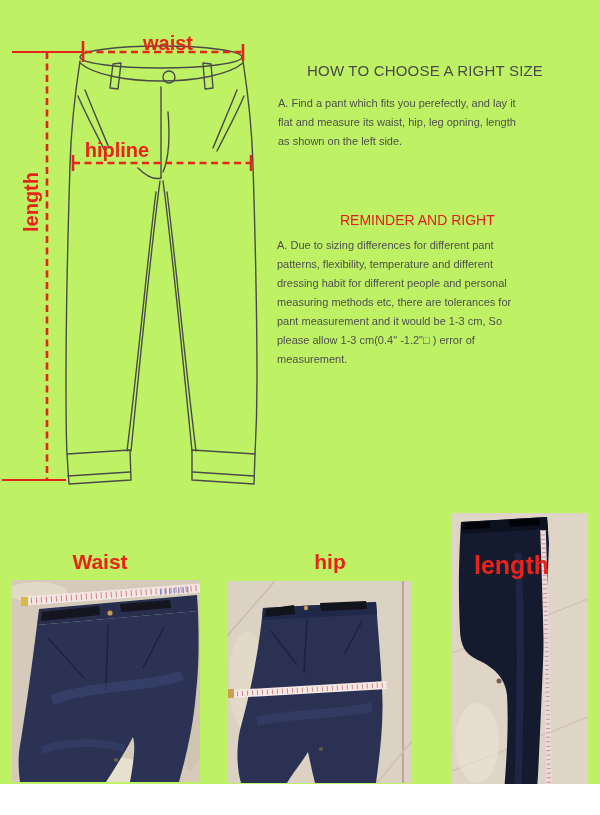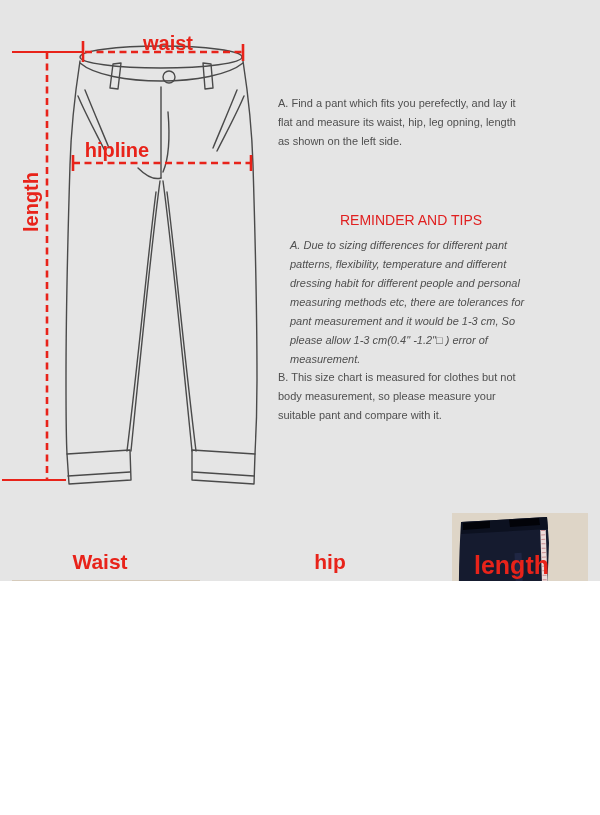--- a/index.html
+++ b/index.html
@@ -1,30 +1,30 @@
 <!DOCTYPE html>
 <html><head>
 <meta charset="utf-8">
 <style>
   html,body{margin:0;padding:0;background:#ffffff;}
   #stage{
-    position:relative;width:600px;height:581px;background:#e5e5e5;overflow:hidden;
+    position:relative;width:600px;height:784px;background:#bef264;overflow:hidden;
     font-family:"Liberation Sans", sans-serif;
   }
   svg{display:block;}
   .abs{position:absolute;}
   
   .instructions{position:absolute;left:277px;top:0;width:330px;height:500px;}
   .instructions .blk{position:absolute;margin:0;white-space:pre-line;
     font-size:11px;line-height:19px;color:#4f4f4f;}
   .g-title{position:absolute;top:62px;left:30px;font-size:15px;color:#4a4a4a;letter-spacing:.2px;}
   .g-a{top:94px;left:1px;}
   .g-b{top:151px;left:1px;}
   .r-title{position:absolute;top:212px;left:63px;font-size:14px;color:#e02020;}
-  .r-a{top:236px;left:13px;font-style:italic;}
+  .r-a{top:236px;left:0;}
   .r-b{top:368px;left:1px;}
   
   .photo-label{position:absolute;font-size:21px;font-weight:bold;color:#e8231a;text-align:center;}
   .lbl-waist{left:40px;top:550px;width:120px;}
   .lbl-hip{left:272px;top:550px;width:116px;text-align:center;}
   .photo{position:absolute;}
   .ph1{left:12px;top:580px;width:188px;height:202px;}
   .ph2{left:227px;top:581px;width:185px;height:202px;}
   .ph3{left:452px;top:513px;width:136px;height:293px;}
   .length-overlay{position:absolute;left:22px;top:38px;font-size:25px;font-weight:bold;color:#e8231a;}
@@ -73,34 +73,32 @@
       <line x1="251" y1="155" x2="251" y2="171"></line>
     </g>
     <g fill="#e8231a" font-family="Liberation Sans, sans-serif" font-weight="bold" font-size="20">
       <text x="168" y="50" text-anchor="middle">waist</text>
       <text x="117" y="157" text-anchor="middle">hipline</text>
       <text transform="translate(38,232) rotate(-90)">length</text>
     </g>
   </svg>
 
   <div class="instructions">
+    <div class="g-title">HOW TO CHOOSE A RIGHT SIZE</div>
     <p class="blk g-a">A. Find a pant which fits you perefectly, and lay it
 flat and measure its waist, hip, leg opning, length
 as shown on the left side.</p>
-    <div class="r-title">REMINDER AND TIPS</div>
+    <div class="r-title">REMINDER AND RIGHT</div>
     <p class="blk r-a">A. Due to sizing differences for different pant
 patterns, flexibility, temperature and different
 dressing habit for different people and personal
 measuring methods etc, there are tolerances for
 pant measurement and it would be 1-3 cm, So
 please allow 1-3 cm(0.4" -1.2"□ ) error of
 measurement.</p>
-    <p class="blk r-b">B. This size chart is measured for clothes but not
-body measurement, so please measure your
-suitable pant and compare with it.</p>
   </div>
 
   <div class="photo-label lbl-waist">Waist</div>
   <div class="photo-label lbl-hip">hip</div>
 
   <div class="photo ph1">
     <svg width="188" height="202" viewBox="0 0 188 202">
       <rect x="0" y="0" width="188" height="202" fill="#d6cbbb"></rect>
       <ellipse cx="25" cy="12" rx="30" ry="10" fill="#e6dccb" opacity="0.8"></ellipse>
       <ellipse cx="178" cy="120" rx="16" ry="70" fill="#cbbfad" opacity="0.6"></ellipse>

